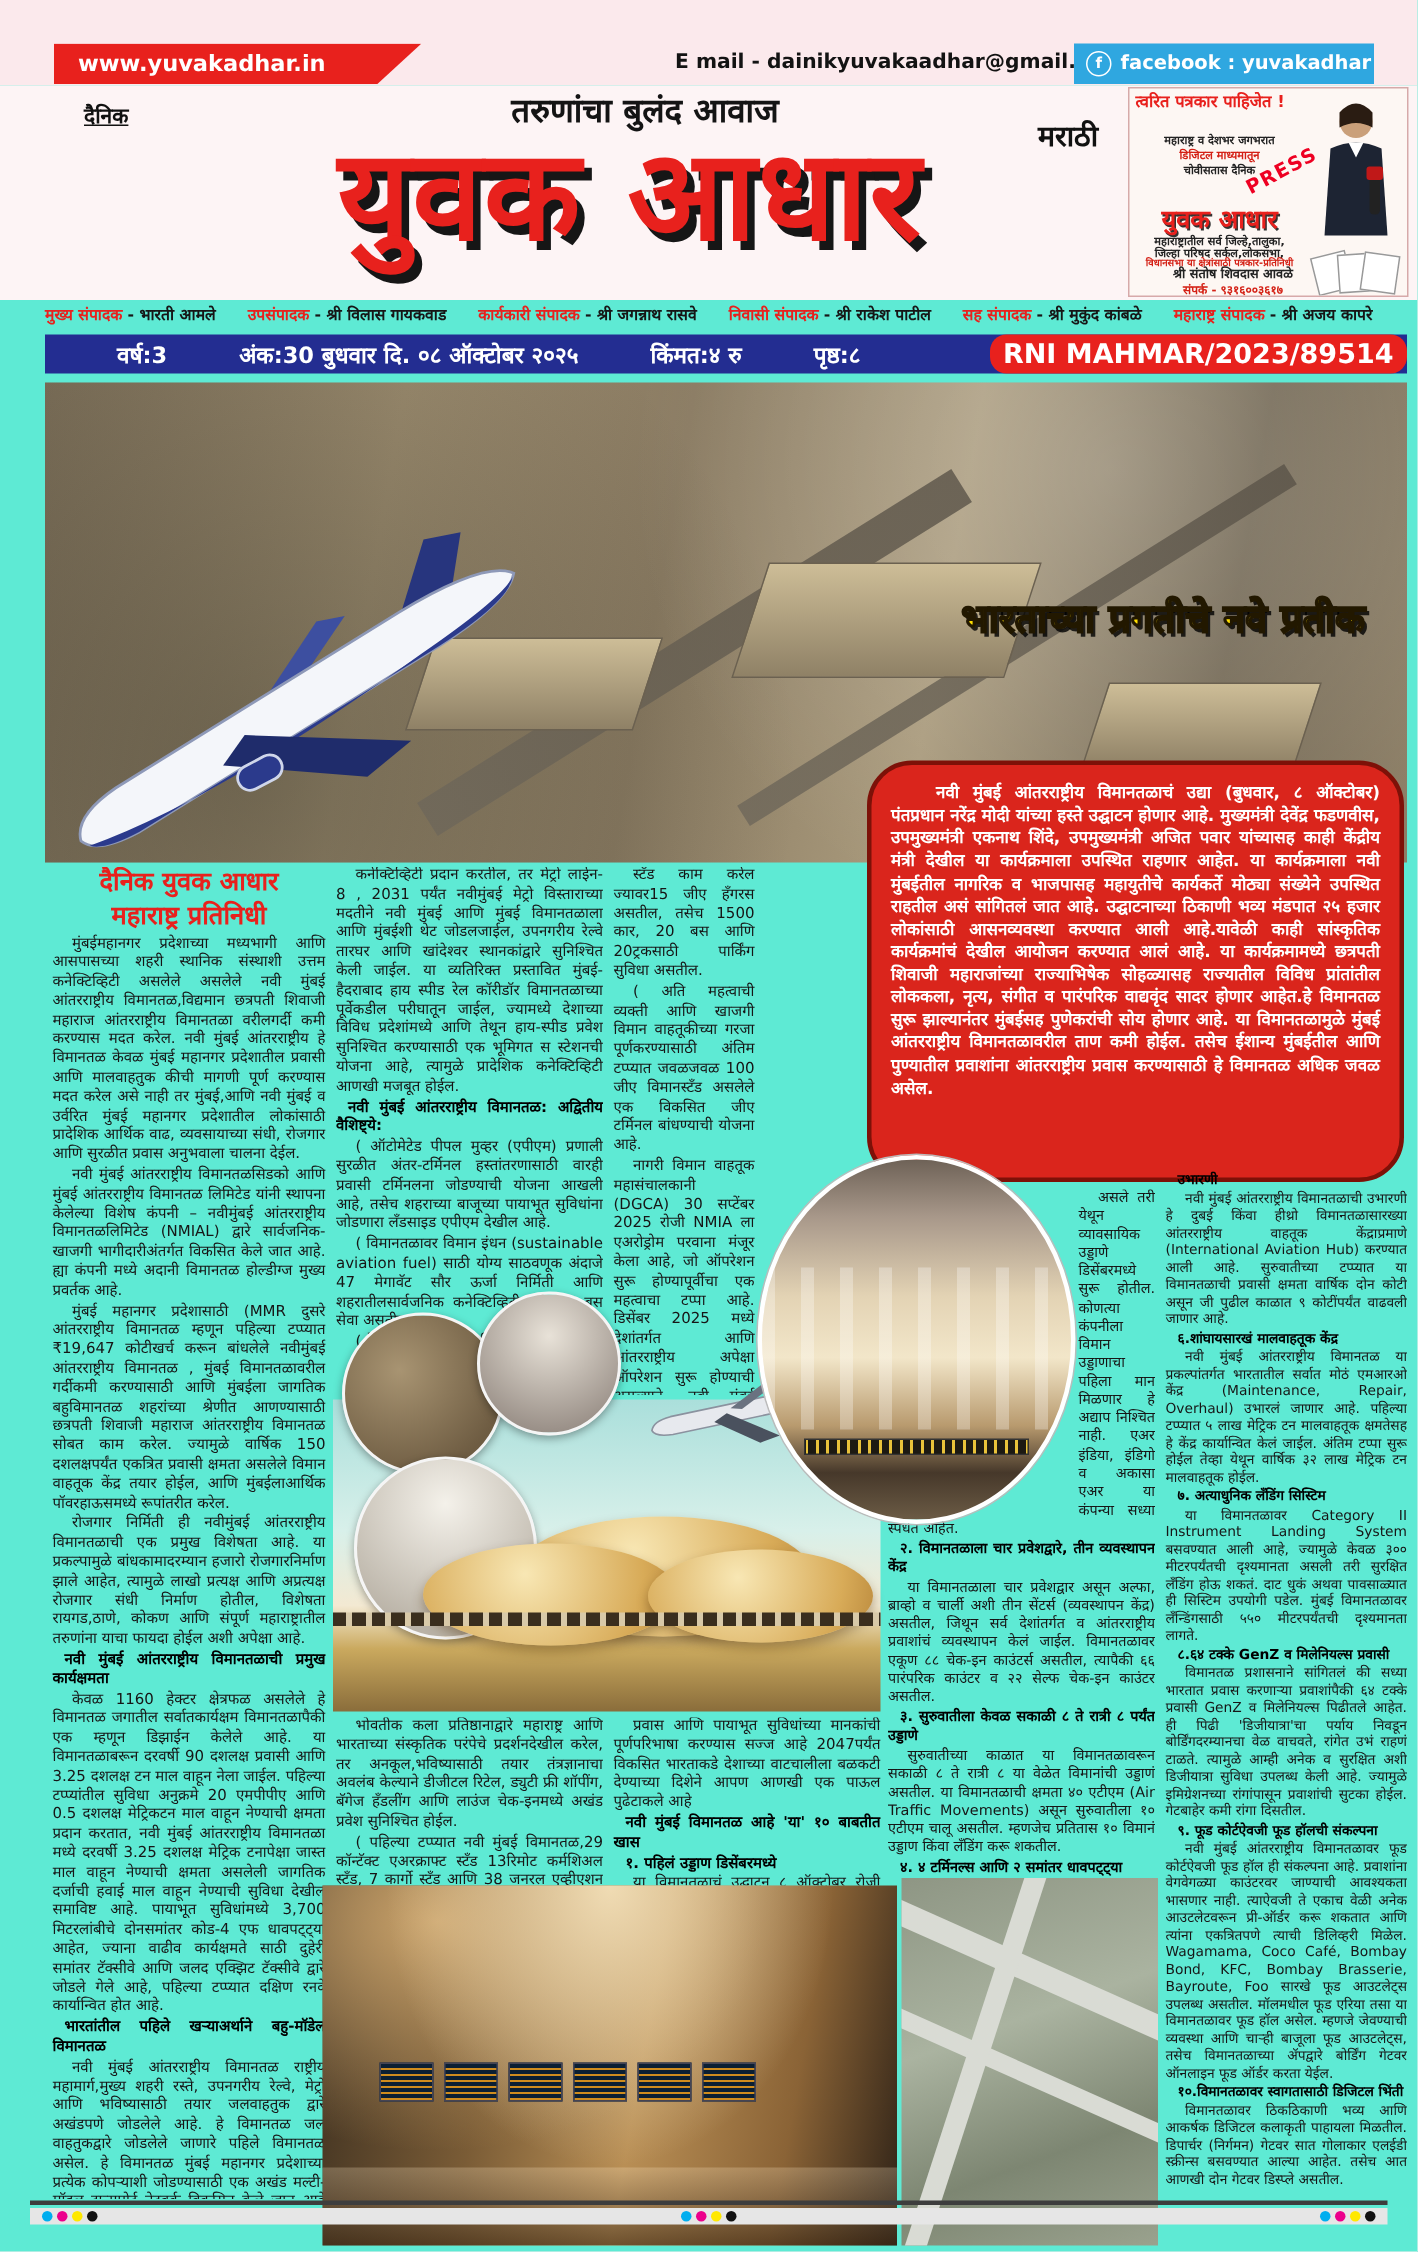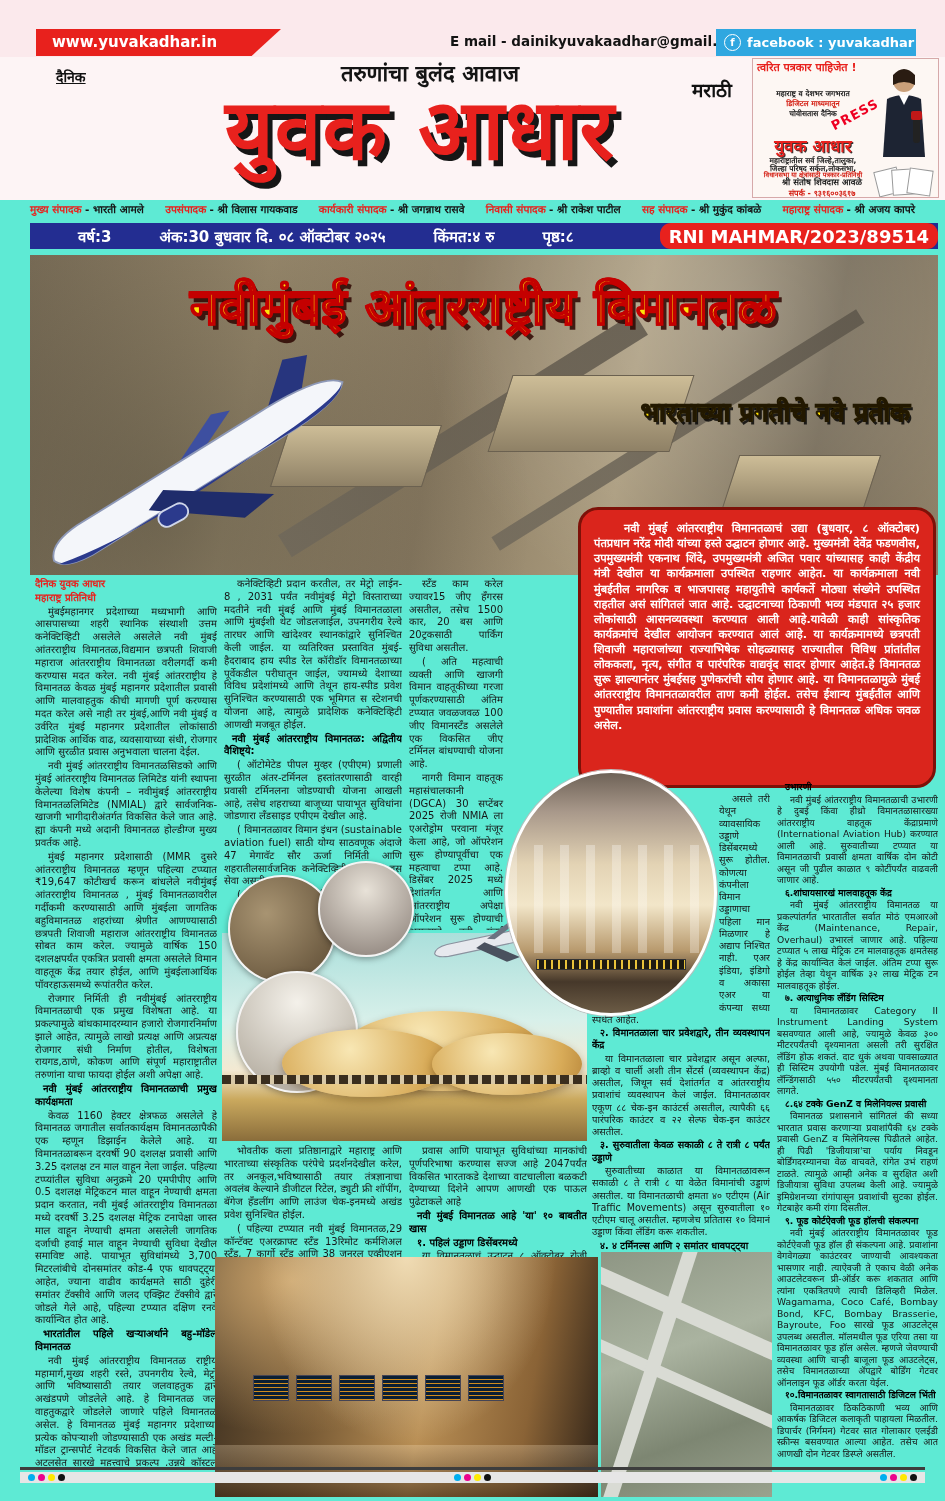--- a/index.html
+++ b/index.html
@@ -67,31 +67,31 @@
   .tbl{position:absolute;background:linear-gradient(#cdbd97,#8f8166);border:1px solid #6b6150;
        transform:skewX(-18deg);}
   .hero-headline{position:absolute;left:0;top:16px;width:100%;text-align:center;font-size:50px;
         font-weight:800;color:#ffe608;letter-spacing:1px;-webkit-text-stroke:2px #c40000;
         text-shadow:4px 5px 0 rgba(45,5,0,.85),-1px -1px 0 #c40000,1px -1px 0 #c40000,-1px 1px 0 #c40000;}
   .hero-sub{position:absolute;right:28px;top:138px;font-size:26px;font-weight:800;color:#ffdf00;
         -webkit-text-stroke:1.2px #221800;text-shadow:2px 3px 0 rgba(0,0,0,.8);}
   .hero-plane{position:absolute;left:-14px;top:120px;width:370px;height:215px;transform:rotate(-28deg);}
   
   .leadbox{position:absolute;left:578px;top:507px;width:358px;height:281px;background:#da251c;
-           border:3px solid #7d1108;border-radius:20px;box-sizing:border-box;padding:11px 13px;
+           border:3px solid #7d1108;border-radius:30px;box-sizing:border-box;padding:11px 13px;
            color:#fff;font-size:11.3px;font-weight:bold;line-height:1.34;text-align:justify;
            overflow:hidden;}
   .leadbox p{margin:0;text-indent:30px;}
   
   .col{position:absolute;font-size:10px;line-height:1.28;color:#161616;text-align:justify;
        overflow:hidden;}
   .blk{margin:0 0 1px 0;}
   .blk.para{text-indent:13px;}
   .blk.head{font-weight:800;color:#000;text-indent:8px;}
-  .blk.byline{color:#e8211d;font-weight:800;text-align:left;font-size:10px;text-indent:0;}
+  .blk.byline{color:#e8211d;font-weight:800;text-align:center;font-size:17px;text-indent:0;}
   .c1{left:35px;top:578px;width:182px;height:888px;}
   .c2a{left:224px;top:578px;width:178px;height:352px;}
   .c2b{left:224px;top:1145px;width:178px;height:112px;}
   .c3a{left:409px;top:578px;width:178px;height:352px;}
   .c3b{left:409px;top:1145px;width:178px;height:112px;}
   .c4{left:592px;top:793px;width:178px;height:460px;font-size:9.6px;}
   .c5{left:777px;top:781px;width:161px;height:686px;font-size:9.2px;line-height:1.25;}
   .spacer-r{float:right;width:84px;height:226px;margin-top:188px;}
   .spacer-l{float:left;width:122px;height:220px;margin-right:5px;}
   
@@ -203,21 +203,20 @@
     <div class="tbl" style="left:470px;top:120px;width:180px;height:75px"></div>
     <div class="tbl" style="left:700px;top:200px;width:140px;height:55px"></div>
     <svg class="hero-plane" viewBox="0 0 200 80">
       <polygon points="150,22 170,2 183,6 168,26" fill="#27357e"></polygon>
       <polygon points="85,30 122,10 132,13 96,32" fill="#3d4fa0"></polygon>
       <path d="M10,40 Q12,31 30,29 L150,21 Q186,19 193,28 Q186,37 150,39 L30,47 Q13,47 10,40 Z" fill="#f4f6fa" stroke="#8e99b8" stroke-width="1"></path>
       <path d="M12,43 Q60,50 150,38 Q185,34 192,29 Q186,37 150,39 L30,47 Q16,47 12,43 Z" fill="#2b3a8c"></path>
       <polygon points="80,34 132,64 112,68 68,40" fill="#1f2c6b"></polygon>
       <rect x="70" y="44" width="17" height="9" rx="4.5" fill="#2b3a8c" stroke="#cfd6ea" stroke-width="1"></rect>
     </svg>
-    <div class="hero-headline">नवीमुंबई आंतरराष्ट्रीय विमानतळ</div>
     <div class="hero-sub">भारताच्या प्रगतीचे नवे प्रतीक</div>
   </div>
 
   <div class="leadbox">
     <p>नवी मुंबई आंतरराष्ट्रीय विमानतळाचं उद्या (बुधवार, ८ ऑक्टोबर) पंतप्रधान नरेंद्र मोदी यांच्या हस्ते उद्घाटन होणार आहे. मुख्यमंत्री देवेंद्र फडणवीस, उपमुख्यमंत्री एकनाथ शिंदे, उपमुख्यमंत्री अजित पवार यांच्यासह काही केंद्रीय मंत्री देखील या कार्यक्रमाला उपस्थित राहणार आहेत. या कार्यक्रमाला नवी मुंबईतील नागरिक व भाजपासह महायुतीचे कार्यकर्ते मोठ्या संख्येने उपस्थित राहतील असं सांगितलं जात आहे. उद्घाटनाच्या ठिकाणी भव्य मंडपात २५ हजार लोकांसाठी आसनव्यवस्था करण्यात आली आहे.यावेळी काही सांस्कृतिक कार्यक्रमांचं देखील आयोजन करण्यात आलं आहे. या कार्यक्रमामध्ये छत्रपती शिवाजी महाराजांच्या राज्याभिषेक सोहळ्यासह राज्यातील विविध प्रांतांतील लोककला, नृत्य, संगीत व पारंपरिक वाद्यवृंद सादर होणार आहेत.हे विमानतळ सुरू झाल्यानंतर मुंबईसह पुणेकरांची सोय होणार आहे. या विमानतळामुळे मुंबई आंतरराष्ट्रीय विमानतळावरील ताण कमी होईल. तसेच ईशान्य मुंबईतील आणि पुण्यातील प्रवाशांना आंतरराष्ट्रीय प्रवास करण्यासाठी हे विमानतळ अधिक जवळ असेल.</p>
   </div>
 
   <div class="col c1">
       <div class="blk byline">दैनिक युवक आधार</div>
       <div class="blk byline">महाराष्ट्र प्रतिनिधी</div>

